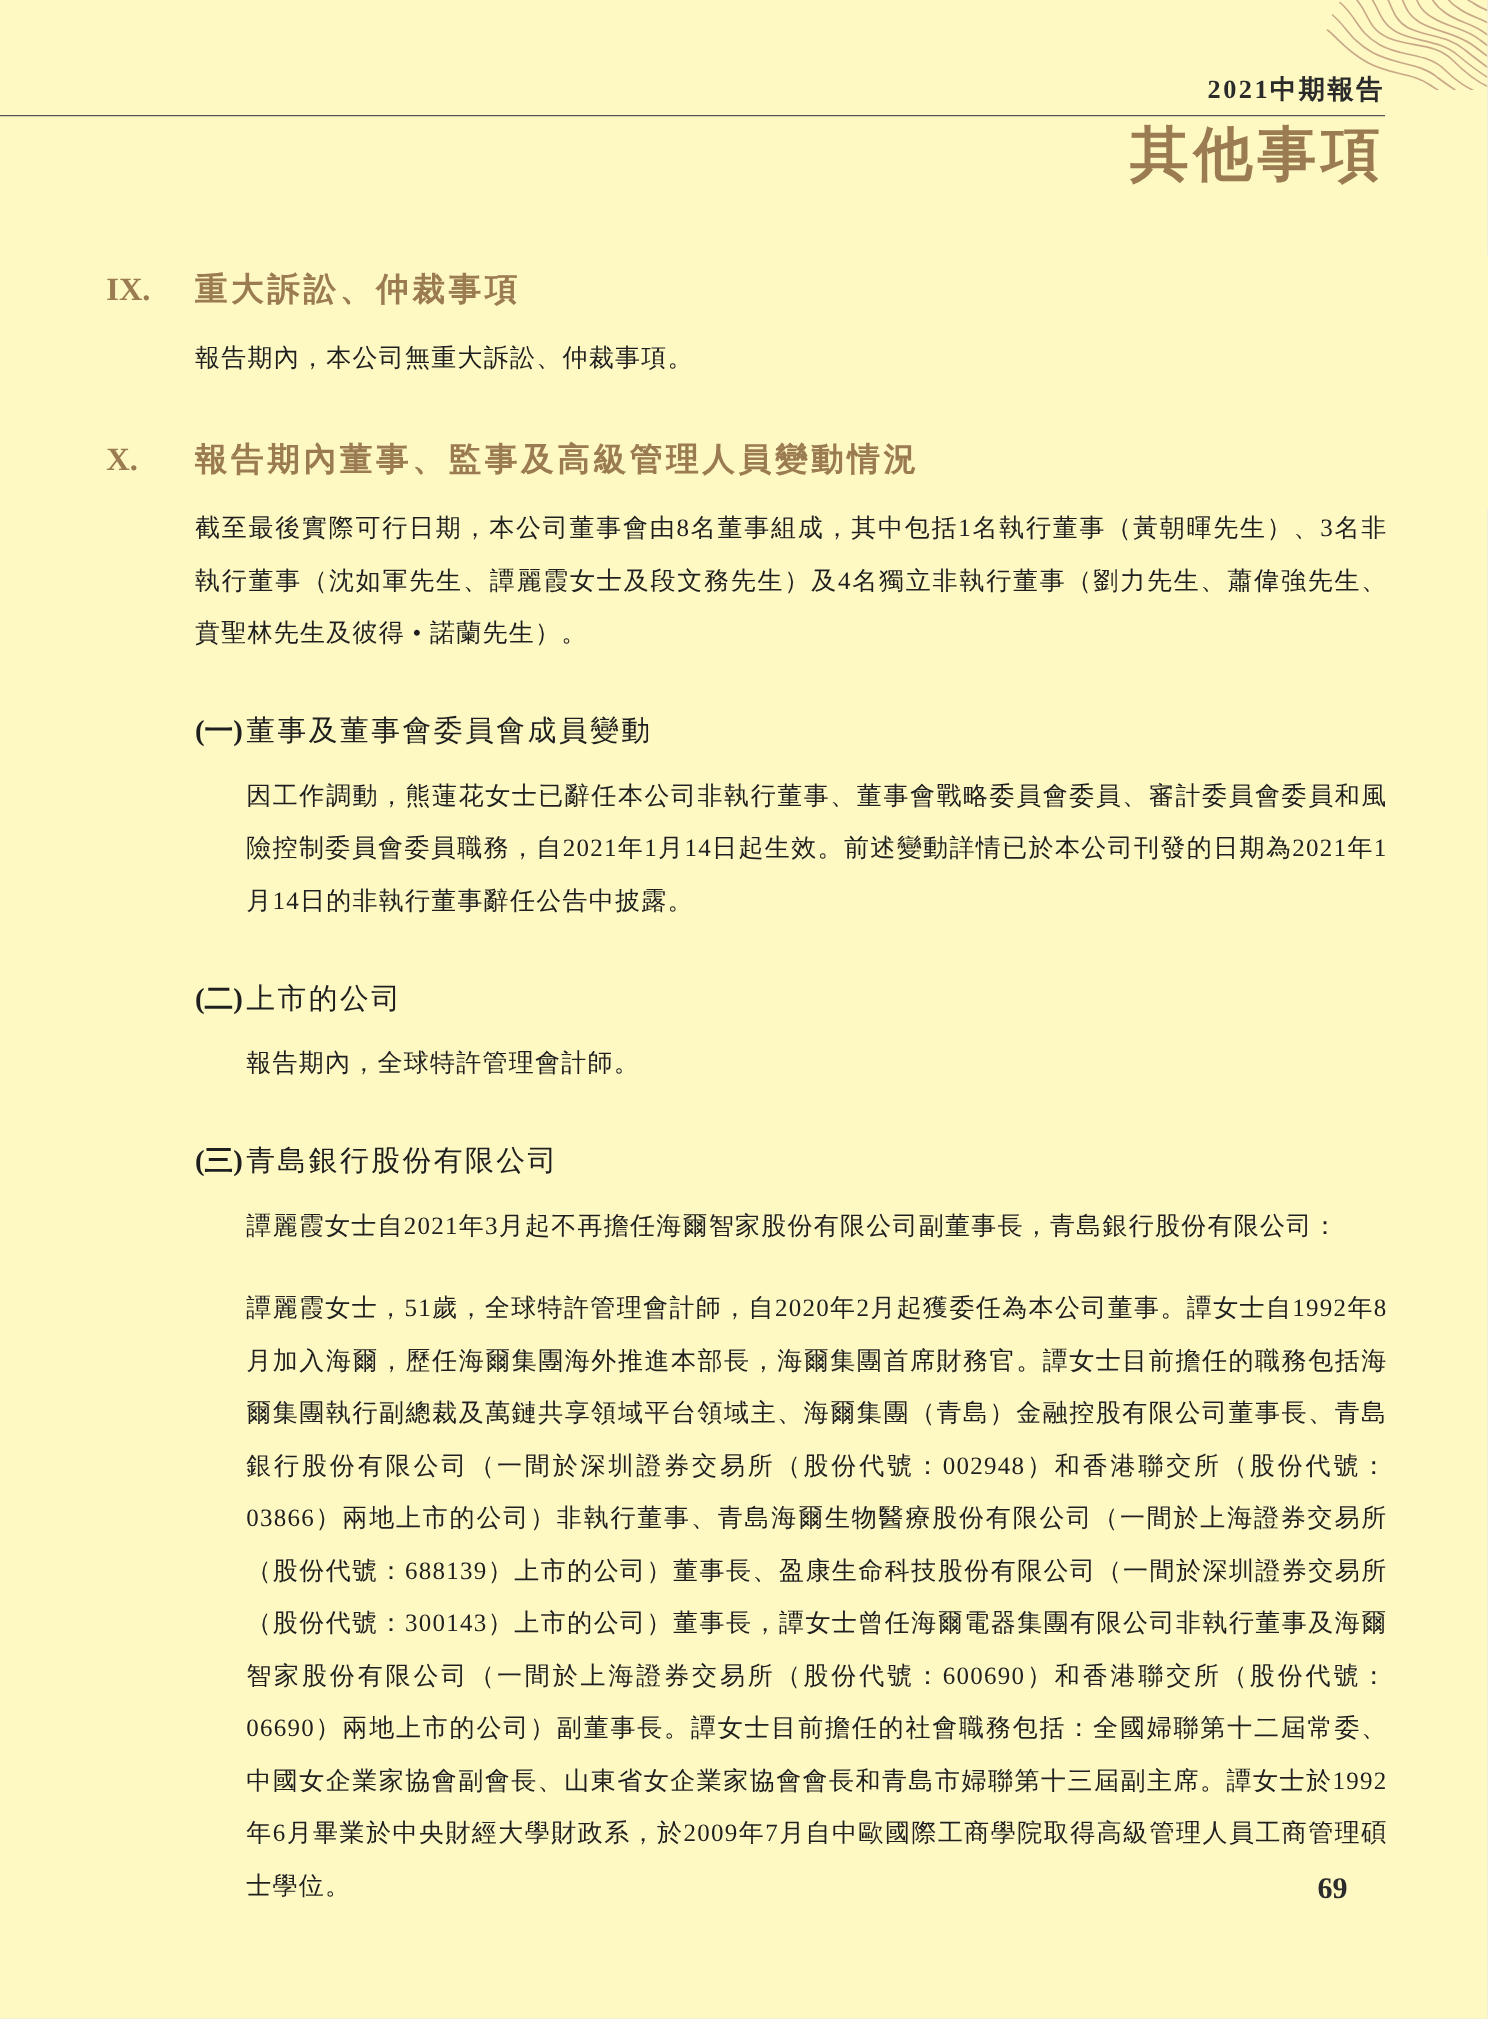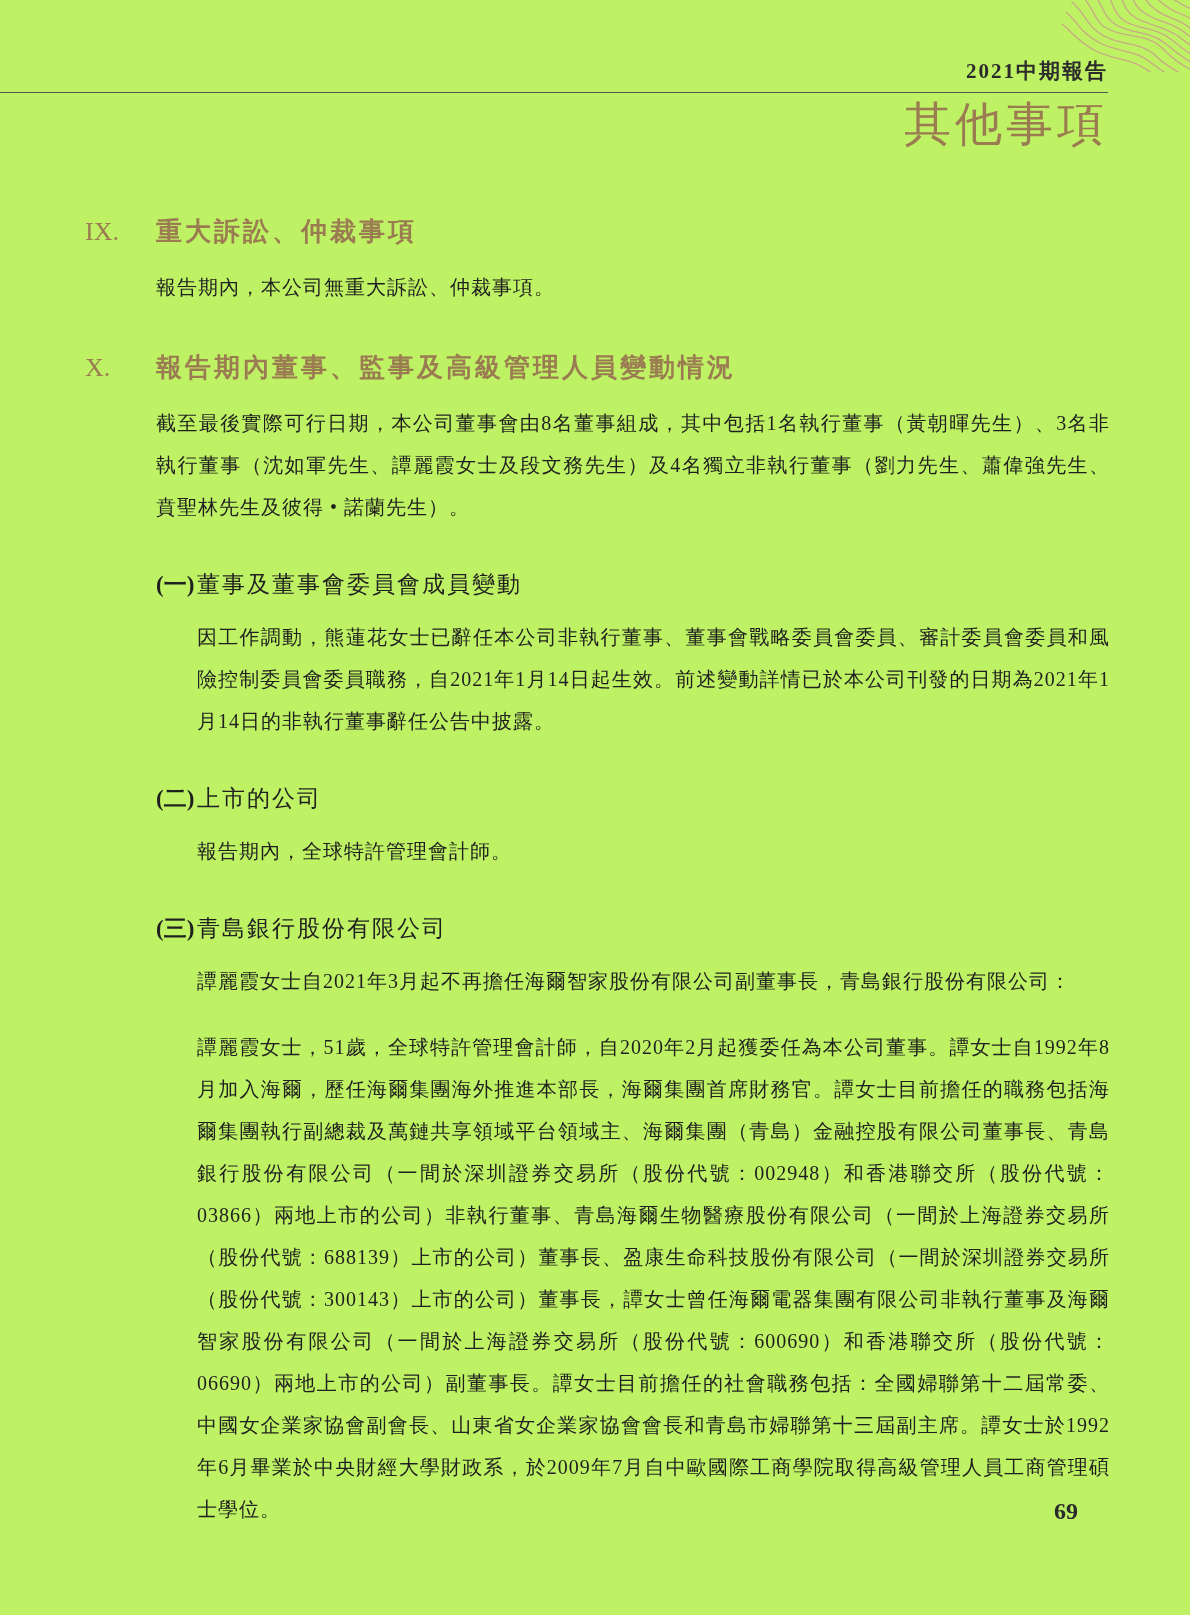--- a/index.html
+++ b/index.html
@@ -3,21 +3,21 @@
 <meta charset="utf-8">
 <style>
   * { margin: 0; padding: 0; box-sizing: border-box; }
   html, body { background: #e8e8e8; }
   body { font-family: "Liberation Serif", "DejaVu Serif", serif; }
   .page {
     position: relative;
     width: 1190px;
     height: 1615px;
     margin: 0 auto;
-    background: #bef264;
+    background: #fef9c3;
     overflow: hidden;
     color: #1f1f1f;
   }
 
   
   .header { position: absolute; top: 0; left: 0; right: 0; }
   .report-title {
     text-align: right;
     padding-top: 57px;
     padding-right: 82px;
@@ -37,40 +37,40 @@
     right: 0;
     width: 138px;
     height: 72px;
     overflow: hidden;
   }
   .page-title {
     position: absolute;
     top: 96px;
     right: 82px;
     font-size: 47px;
-    font-weight: normal;
+    font-weight: bold;
     color: #9b7b51;
     letter-spacing: 4px;
     line-height: 1.2;
     margin-left: 36px;
   }
 
   
   .content {
     position: absolute;
     top: 214px;
     left: 85px;
     right: 80px;
   }
   .section { display: flex; }
   .section + .section { margin-top: 42px; }
   .section-number {
     flex: 0 0 43px;
     font-size: 26px;
-    font-weight: normal;
+    font-weight: bold;
     color: #9b7b51;
     line-height: 36px;
   }
   .section-body { flex: 1; min-width: 0; margin-left: 28px; }
   .section-heading {
     font-size: 26px;
     font-weight: bold;
     color: #9b7b51;
     letter-spacing: 3px;
     line-height: 36px;

